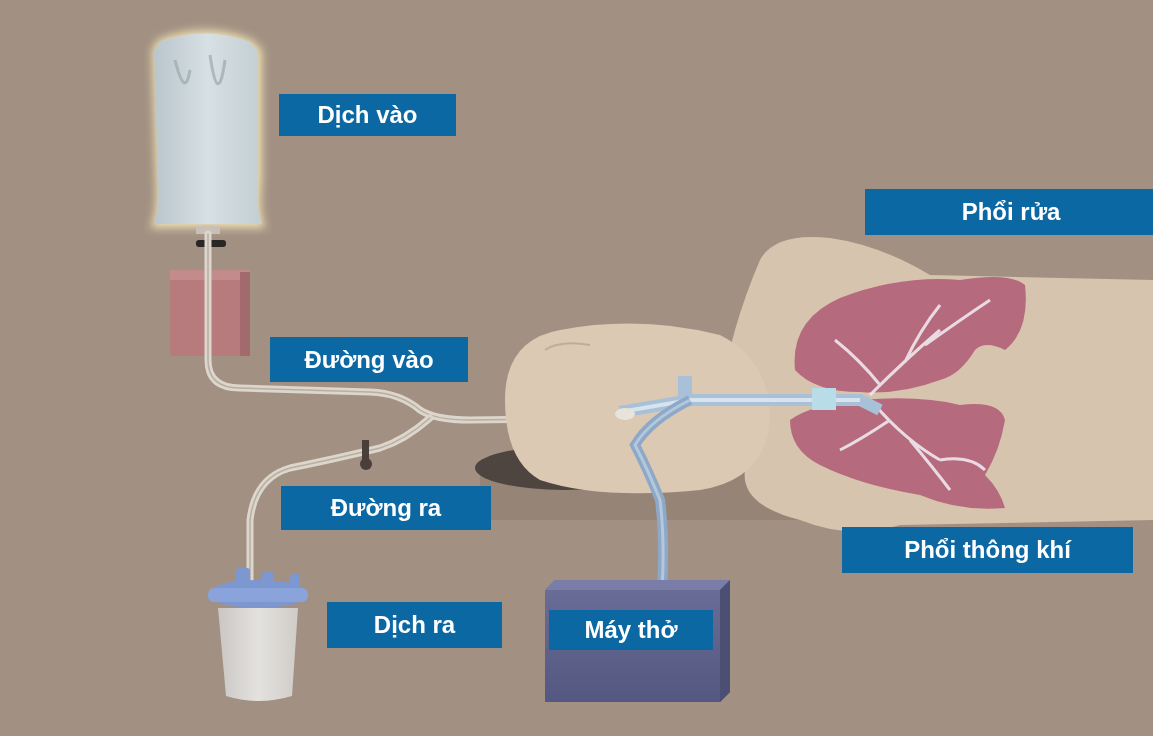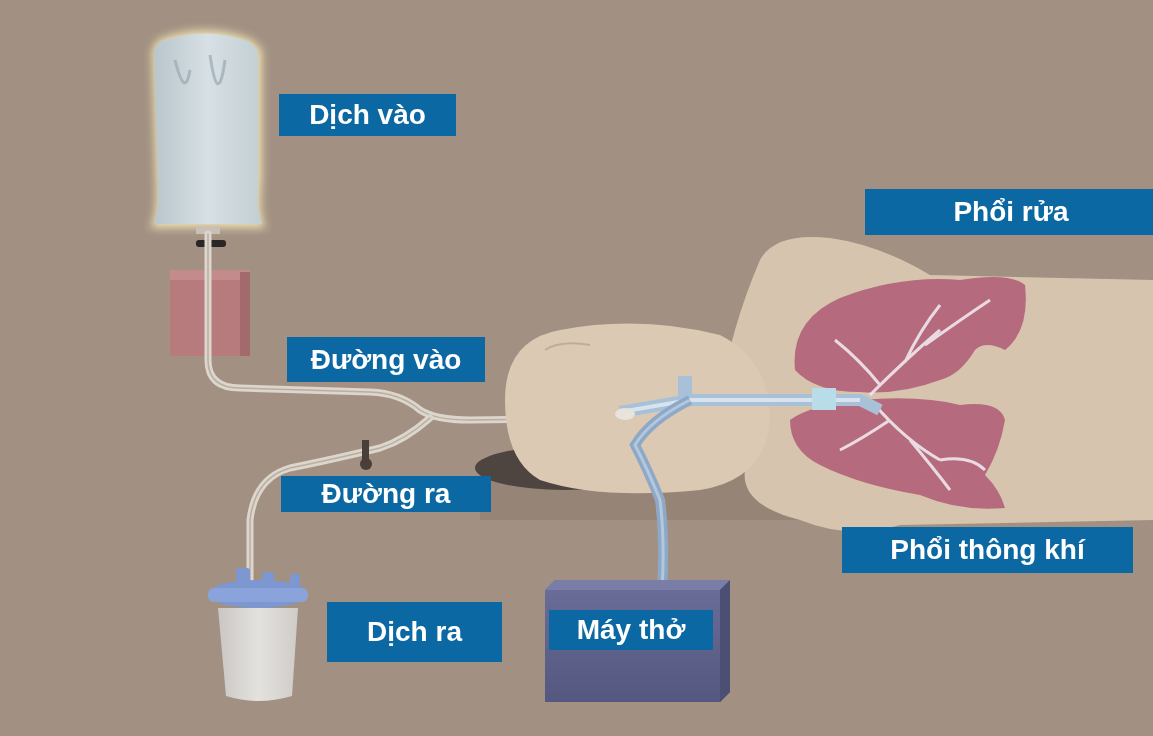--- a/index.html
+++ b/index.html
@@ -1,21 +1,21 @@
 <!DOCTYPE html>
 <html><head>
 <meta charset="utf-8">
 <style>
   html, body { margin:0; padding:0; }
   body { width:1153px; height:736px; overflow:hidden; background:#a08f80; font-family:"Liberation Sans", sans-serif; }
   #stage { position:relative; width:1153px; height:736px; background:#a29182; }
   #art { position:absolute; left:0; top:0; }
   .lbl {
     position:absolute; background:#0b68a3; color:#ffffff; font-weight:bold;
-    font-size:28px; display:flex; align-items:center; justify-content:center;
+    font-size:24px; display:flex; align-items:center; justify-content:center;
     white-space:nowrap; letter-spacing:0px;
   }
 </style>
 </head>
 <body>
 
 <div id="stage">
   <svg id="art" width="1153" height="736" viewBox="0 0 1153 736">
     <defs>
       <linearGradient id="bagGrad" x1="0" x2="1">
@@ -109,18 +109,18 @@
 
     <g>
       <path d="M545 590 L555 580 L730 580 L730 692 L720 702 L545 702 Z" fill="url(#ventGrad)"></path>
       <path d="M545 590 L555 580 L730 580 L720 590 Z" fill="#7a7da8"></path>
       <path d="M720 590 L730 580 L730 692 L720 702 Z" fill="#4c4f74"></path>
     </g>
   </svg>
 
   <div class="lbl" style="left:279px;top:94px;width:177px;height:42px;">Dịch vào</div>
   <div class="lbl" style="left:865px;top:189px;width:292px;height:46px;">Phổi rửa</div>
-  <div class="lbl" style="left:270px;top:337px;width:198px;height:45px;margin-left:17px;">Đường vào</div>
-  <div class="lbl" style="left:281px;top:476px;width:210px;height:36px;">Đường ra</div>
+  <div class="lbl" style="left:270px;top:337px;width:198px;height:45px;">Đường vào</div>
+  <div class="lbl" style="left:281px;top:486px;width:210px;height:44px;">Đường ra</div>
   <div class="lbl" style="left:842px;top:527px;width:291px;height:46px;">Phổi thông khí</div>
-  <div class="lbl" style="left:327px;top:602px;width:175px;height:60px;">Dịch ra</div>
+  <div class="lbl" style="left:327px;top:602px;width:175px;height:46px;">Dịch ra</div>
   <div class="lbl" style="left:549px;top:610px;width:164px;height:40px;">Máy thở</div>
 </div>
 
 </body></html>

